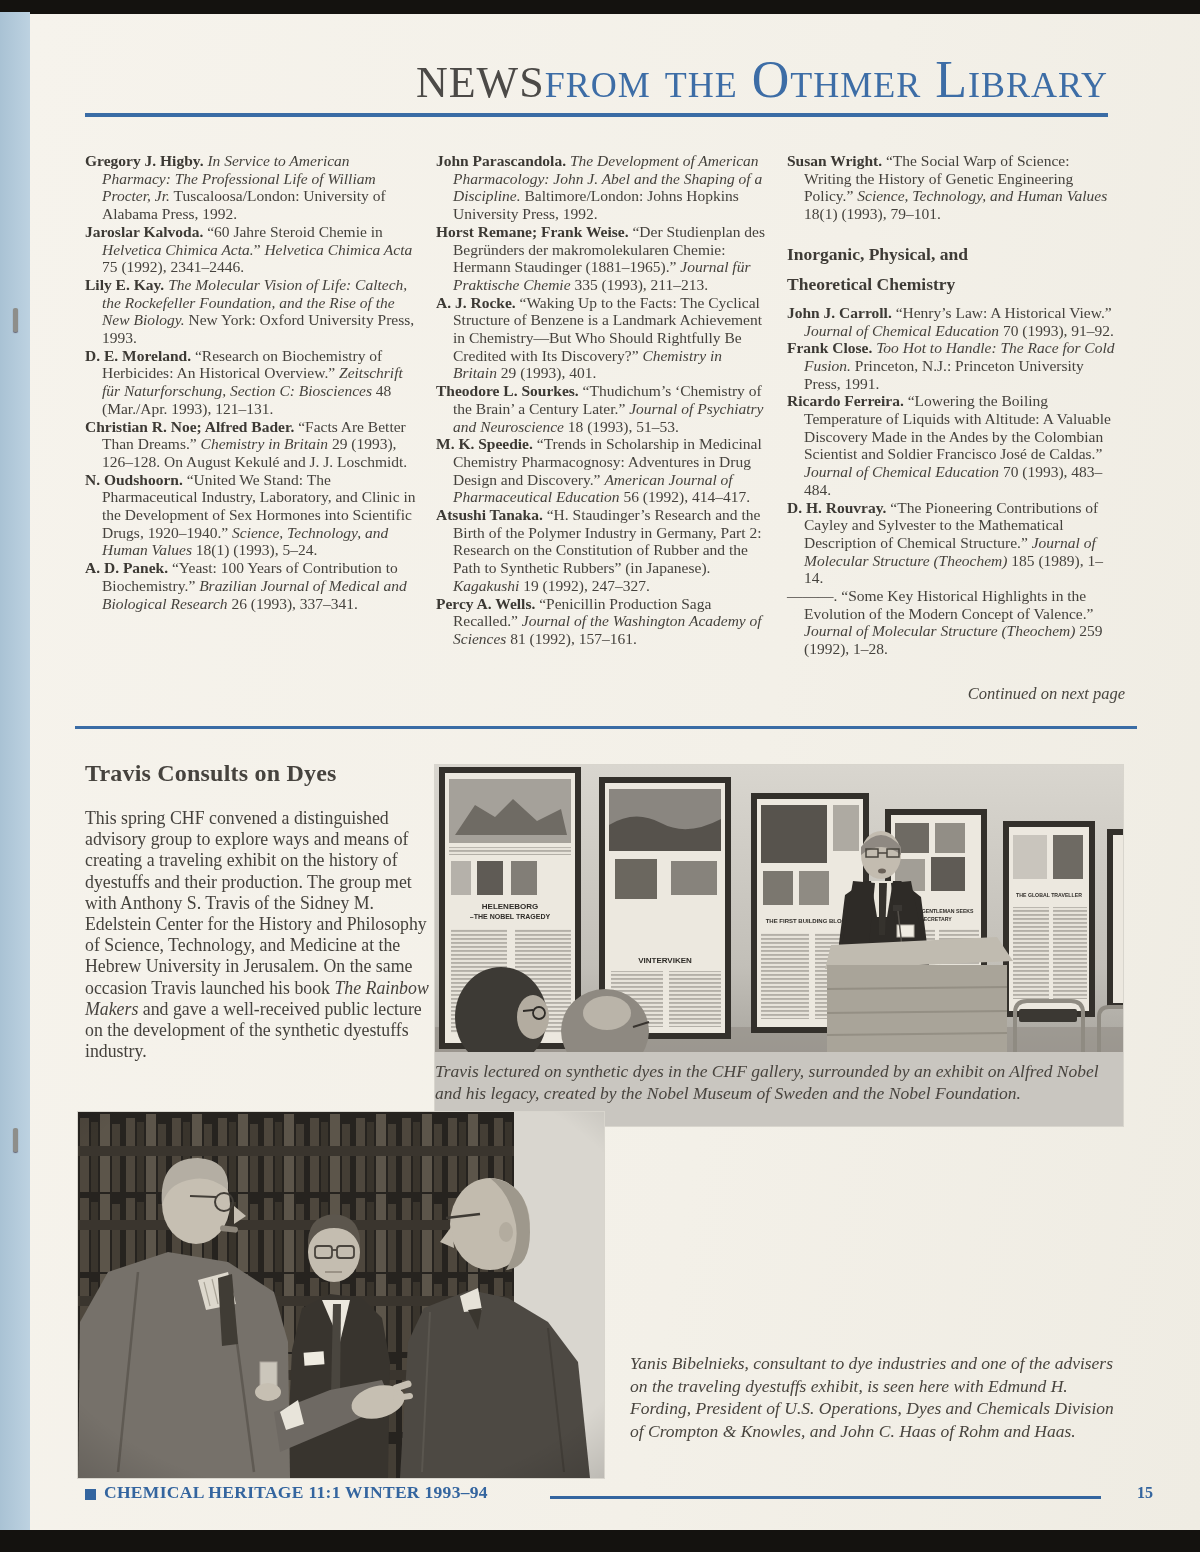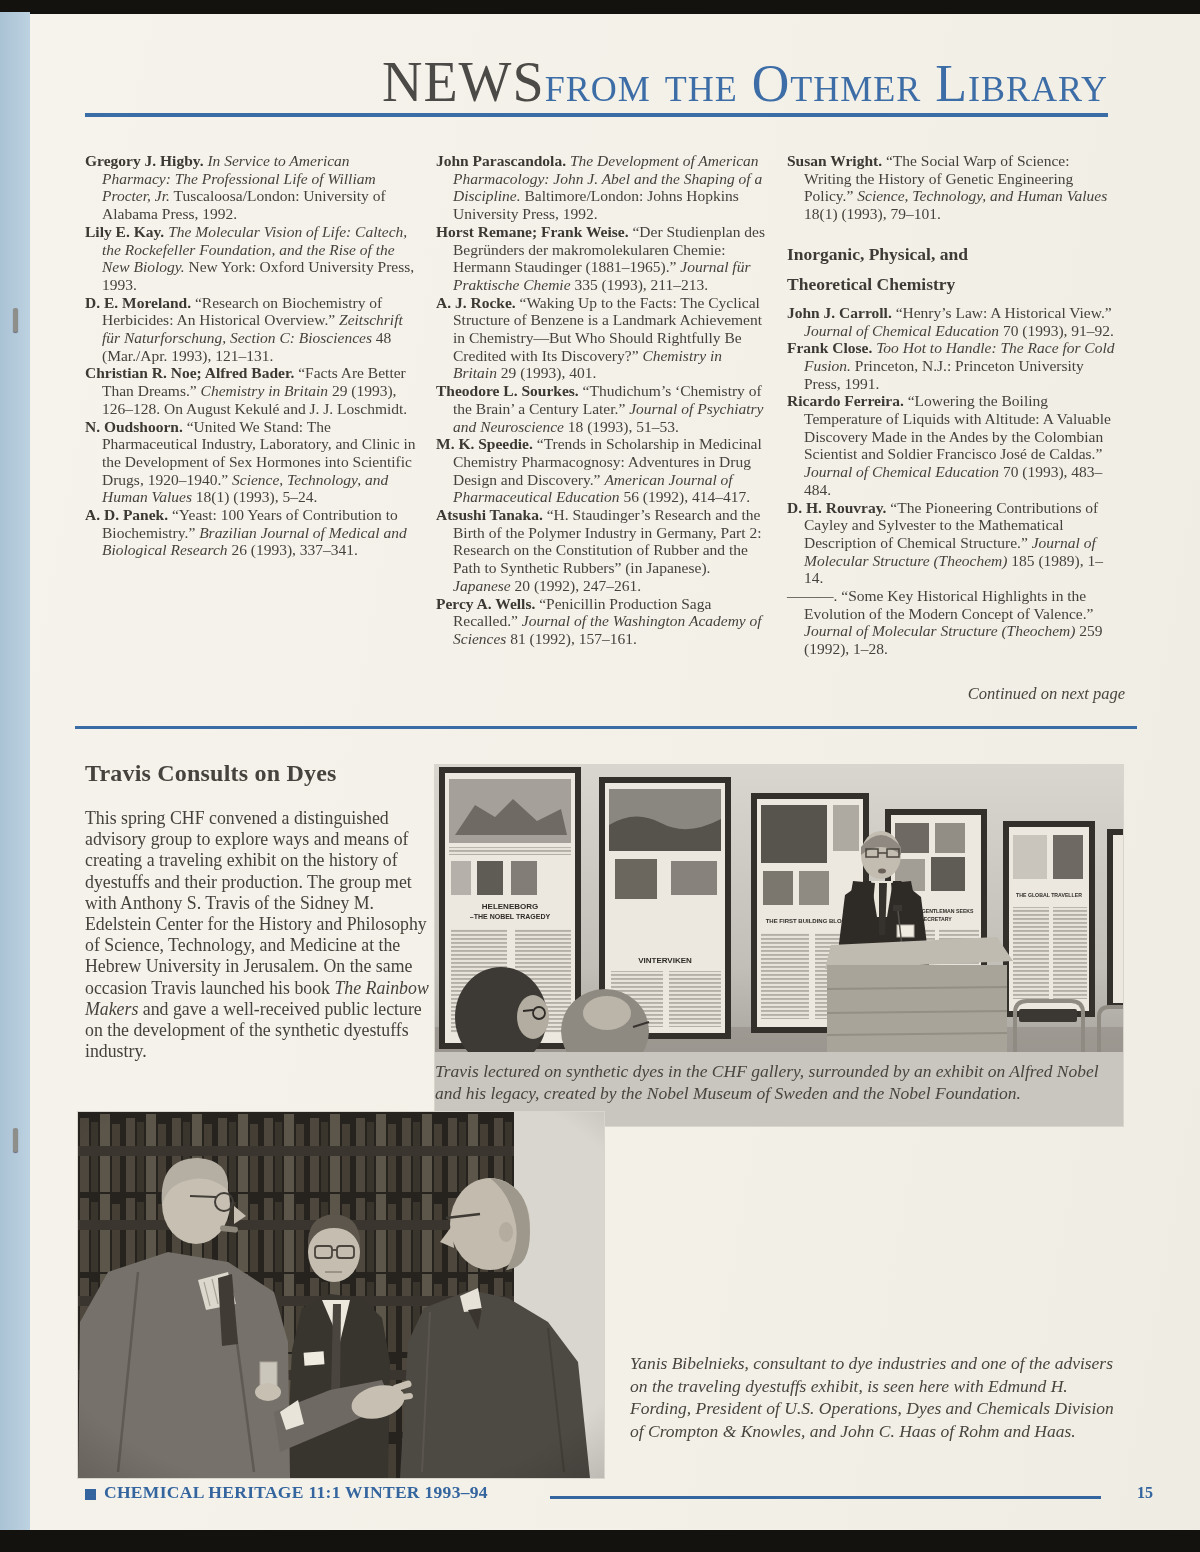--- a/index.html
+++ b/index.html
@@ -7,21 +7,21 @@
   body{font-family:"Liberation Serif",serif}
   .scan{position:relative;width:1200px;height:1552px;background:#14120f;overflow:hidden}
   .strip-left{position:absolute;left:0;top:12px;width:30px;height:1522px;background:linear-gradient(90deg,#a9c2d4,#bdd2e1)}
   .staple{position:absolute;left:13px;width:5px;height:24px;background:#8e8e8a;border-radius:2px;box-shadow:0 1px 1px #667}
   .staple.s1{top:308px}
   .staple.s2{top:1128px}
   .paper{position:absolute;left:30px;top:14px;width:1170px;height:1516px;background:linear-gradient(100deg,#f6f3ec 0%,#f3f0e8 60%,#efece3 100%);color:#45423d}
 
   
   .hdr{position:absolute;left:55px;top:36px;width:1023px;text-align:right;white-space:nowrap}
-  .t-lead{font-size:56px;letter-spacing:1px;color:#4c4a47}
+  .t-lead{font-size:44px;letter-spacing:1px;color:#4c4a47}
   .t-rest{font-size:52px;font-variant:small-caps;letter-spacing:1px;color:#3d6da6;}
   .rule-hdr{position:absolute;left:55px;top:99px;width:1023px;height:4px;background:#3a6ca5}
 
   
   .bib{position:absolute;left:55px;top:138px;width:1040px;display:flex;gap:19px}
   .col{width:332px;flex:0 0 332px}
   .bib-entry{font-size:15.5px;line-height:17.7px;padding-left:17px;text-indent:-17px;color:#45423d}
   .bib-heading{font-size:17.5px;line-height:30px;font-weight:bold;margin:16px 0 5px;white-space:pre-line;color:#3e3b36}
   .sb{font-weight:bold;color:#3c3934}
   .si{font-style:italic}
@@ -61,33 +61,34 @@
   <div class="paper">
 
     <div class="hdr">
       <span class="t-lead">NEWS</span><span class="t-rest">from the Othmer Library</span>
     </div>
     <div class="rule-hdr"></div>
 
     <div class="bib">
       <div class="col">
           <div class="bib-entry"><span class="sb">Gregory J. Higby.</span><span class="si"> In Service to American Pharmacy: The Professional Life of William Procter, Jr.</span><span> Tuscaloosa/London: University of Alabama Press, 1992.</span></div>
+          <div class="bib-entry"><span class="sb">Jaroslar Kalvoda.</span><span> “60 Jahre Steroid Chemie in </span><span class="si">Helvetica Chimica Acta.</span><span>” </span><span class="si">Helvetica Chimica Acta</span><span> 75 (1992), 2341–2446.</span></div>
           <div class="bib-entry"><span class="sb">Lily E. Kay.</span><span class="si"> The Molecular Vision of Life: Caltech, the Rockefeller Foundation, and the Rise of the New Biology.</span><span> New York: Oxford University Press, 1993.</span></div>
           <div class="bib-entry"><span class="sb">D. E. Moreland.</span><span> “Research on Biochemistry of Herbicides: An Historical Overview.” </span><span class="si">Zeitschrift für Naturforschung, Section C: Biosciences</span><span> 48 (Mar./Apr. 1993), 121–131.</span></div>
           <div class="bib-entry"><span class="sb">Christian R. Noe; Alfred Bader.</span><span> “Facts Are Better Than Dreams.” </span><span class="si">Chemistry in Britain</span><span> 29 (1993), 126–128. On August Kekulé and J. J. Loschmidt.</span></div>
           <div class="bib-entry"><span class="sb">N. Oudshoorn.</span><span> “United We Stand: The Pharmaceutical Industry, Laboratory, and Clinic in the Development of Sex Hormones into Scientific Drugs, 1920–1940.” </span><span class="si">Science, Technology, and Human Values</span><span> 18(1) (1993), 5–24.</span></div>
           <div class="bib-entry"><span class="sb">A. D. Panek.</span><span> “Yeast: 100 Years of Contribution to Biochemistry.” </span><span class="si">Brazilian Journal of Medical and Biological Research</span><span> 26 (1993), 337–341.</span></div>
         </div>
       <div class="col">
           <div class="bib-entry"><span class="sb">John Parascandola.</span><span class="si"> The Development of American Pharmacology: John J. Abel and the Shaping of a Discipline.</span><span> Baltimore/London: Johns Hopkins University Press, 1992.</span></div>
           <div class="bib-entry"><span class="sb">Horst Remane; Frank Weise.</span><span> “Der Studienplan des Begründers der makromolekularen Chemie: Hermann Staudinger (1881–1965).” </span><span class="si">Journal für Praktische Chemie</span><span> 335 (1993), 211–213.</span></div>
           <div class="bib-entry"><span class="sb">A. J. Rocke.</span><span> “Waking Up to the Facts: The Cyclical Structure of Benzene is a Landmark Achievement in Chemistry—But Who Should Rightfully Be Credited with Its Discovery?” </span><span class="si">Chemistry in Britain</span><span> 29 (1993), 401.</span></div>
           <div class="bib-entry"><span class="sb">Theodore L. Sourkes.</span><span> “Thudichum’s ‘Chemistry of the Brain’ a Century Later.” </span><span class="si">Journal of Psychiatry and Neuroscience</span><span> 18 (1993), 51–53.</span></div>
           <div class="bib-entry"><span class="sb">M. K. Speedie.</span><span> “Trends in Scholarship in Medicinal Chemistry Pharmacognosy: Adventures in Drug Design and Discovery.” </span><span class="si">American Journal of Pharmaceutical Education</span><span> 56 (1992), 414–417.</span></div>
-          <div class="bib-entry"><span class="sb">Atsushi Tanaka.</span><span> “H. Staudinger’s Research and the Birth of the Polymer Industry in Germany, Part 2: Research on the Constitution of Rubber and the Path to Synthetic Rubbers” (in Japanese). </span><span class="si">Japanese</span><span> 20 (1992), 247–261.</span></div>
+          <div class="bib-entry"><span class="sb">Atsushi Tanaka.</span><span> “H. Staudinger’s Research and the Birth of the Polymer Industry in Germany, Part 2: Research on the Constitution of Rubber and the Path to Synthetic Rubbers” (in Japanese). </span><span class="si">Kagakushi</span><span> 19 (1992), 247–327.</span></div>
           <div class="bib-entry"><span class="sb">Percy A. Wells.</span><span> “Penicillin Production Saga Recalled.” </span><span class="si">Journal of the Washington Academy of Sciences</span><span> 81 (1992), 157–161.</span></div>
         </div>
       <div class="col">
           <div class="bib-entry"><span class="sb">Susan Wright.</span><span> “The Social Warp of Science: Writing the History of Genetic Engineering Policy.” </span><span class="si">Science, Technology, and Human Values</span><span> 18(1) (1993), 79–101.</span></div>
           <div class="bib-heading">Inorganic, Physical, and
 Theoretical Chemistry</div>
           <div class="bib-entry"><span class="sb">John J. Carroll.</span><span> “Henry’s Law: A Historical View.” </span><span class="si">Journal of Chemical Education</span><span> 70 (1993), 91–92.</span></div>
           <div class="bib-entry"><span class="sb">Frank Close.</span><span class="si"> Too Hot to Handle: The Race for Cold Fusion.</span><span> Princeton, N.J.: Princeton University Press, 1991.</span></div>
           <div class="bib-entry"><span class="sb">Ricardo Ferreira.</span><span> “Lowering the Boiling Temperature of Liquids with Altitude: A Valuable Discovery Made in the Andes by the Colombian Scientist and Soldier Francisco José de Caldas.” </span><span class="si">Journal of Chemical Education</span><span> 70 (1993), 483–484.</span></div>
           <div class="bib-entry"><span class="sb">D. H. Rouvray.</span><span> “The Pioneering Contributions of Cayley and Sylvester to the Mathematical Description of Chemical Structure.” </span><span class="si">Journal of Molecular Structure (Theochem)</span><span> 185 (1989), 1–14.</span></div>

